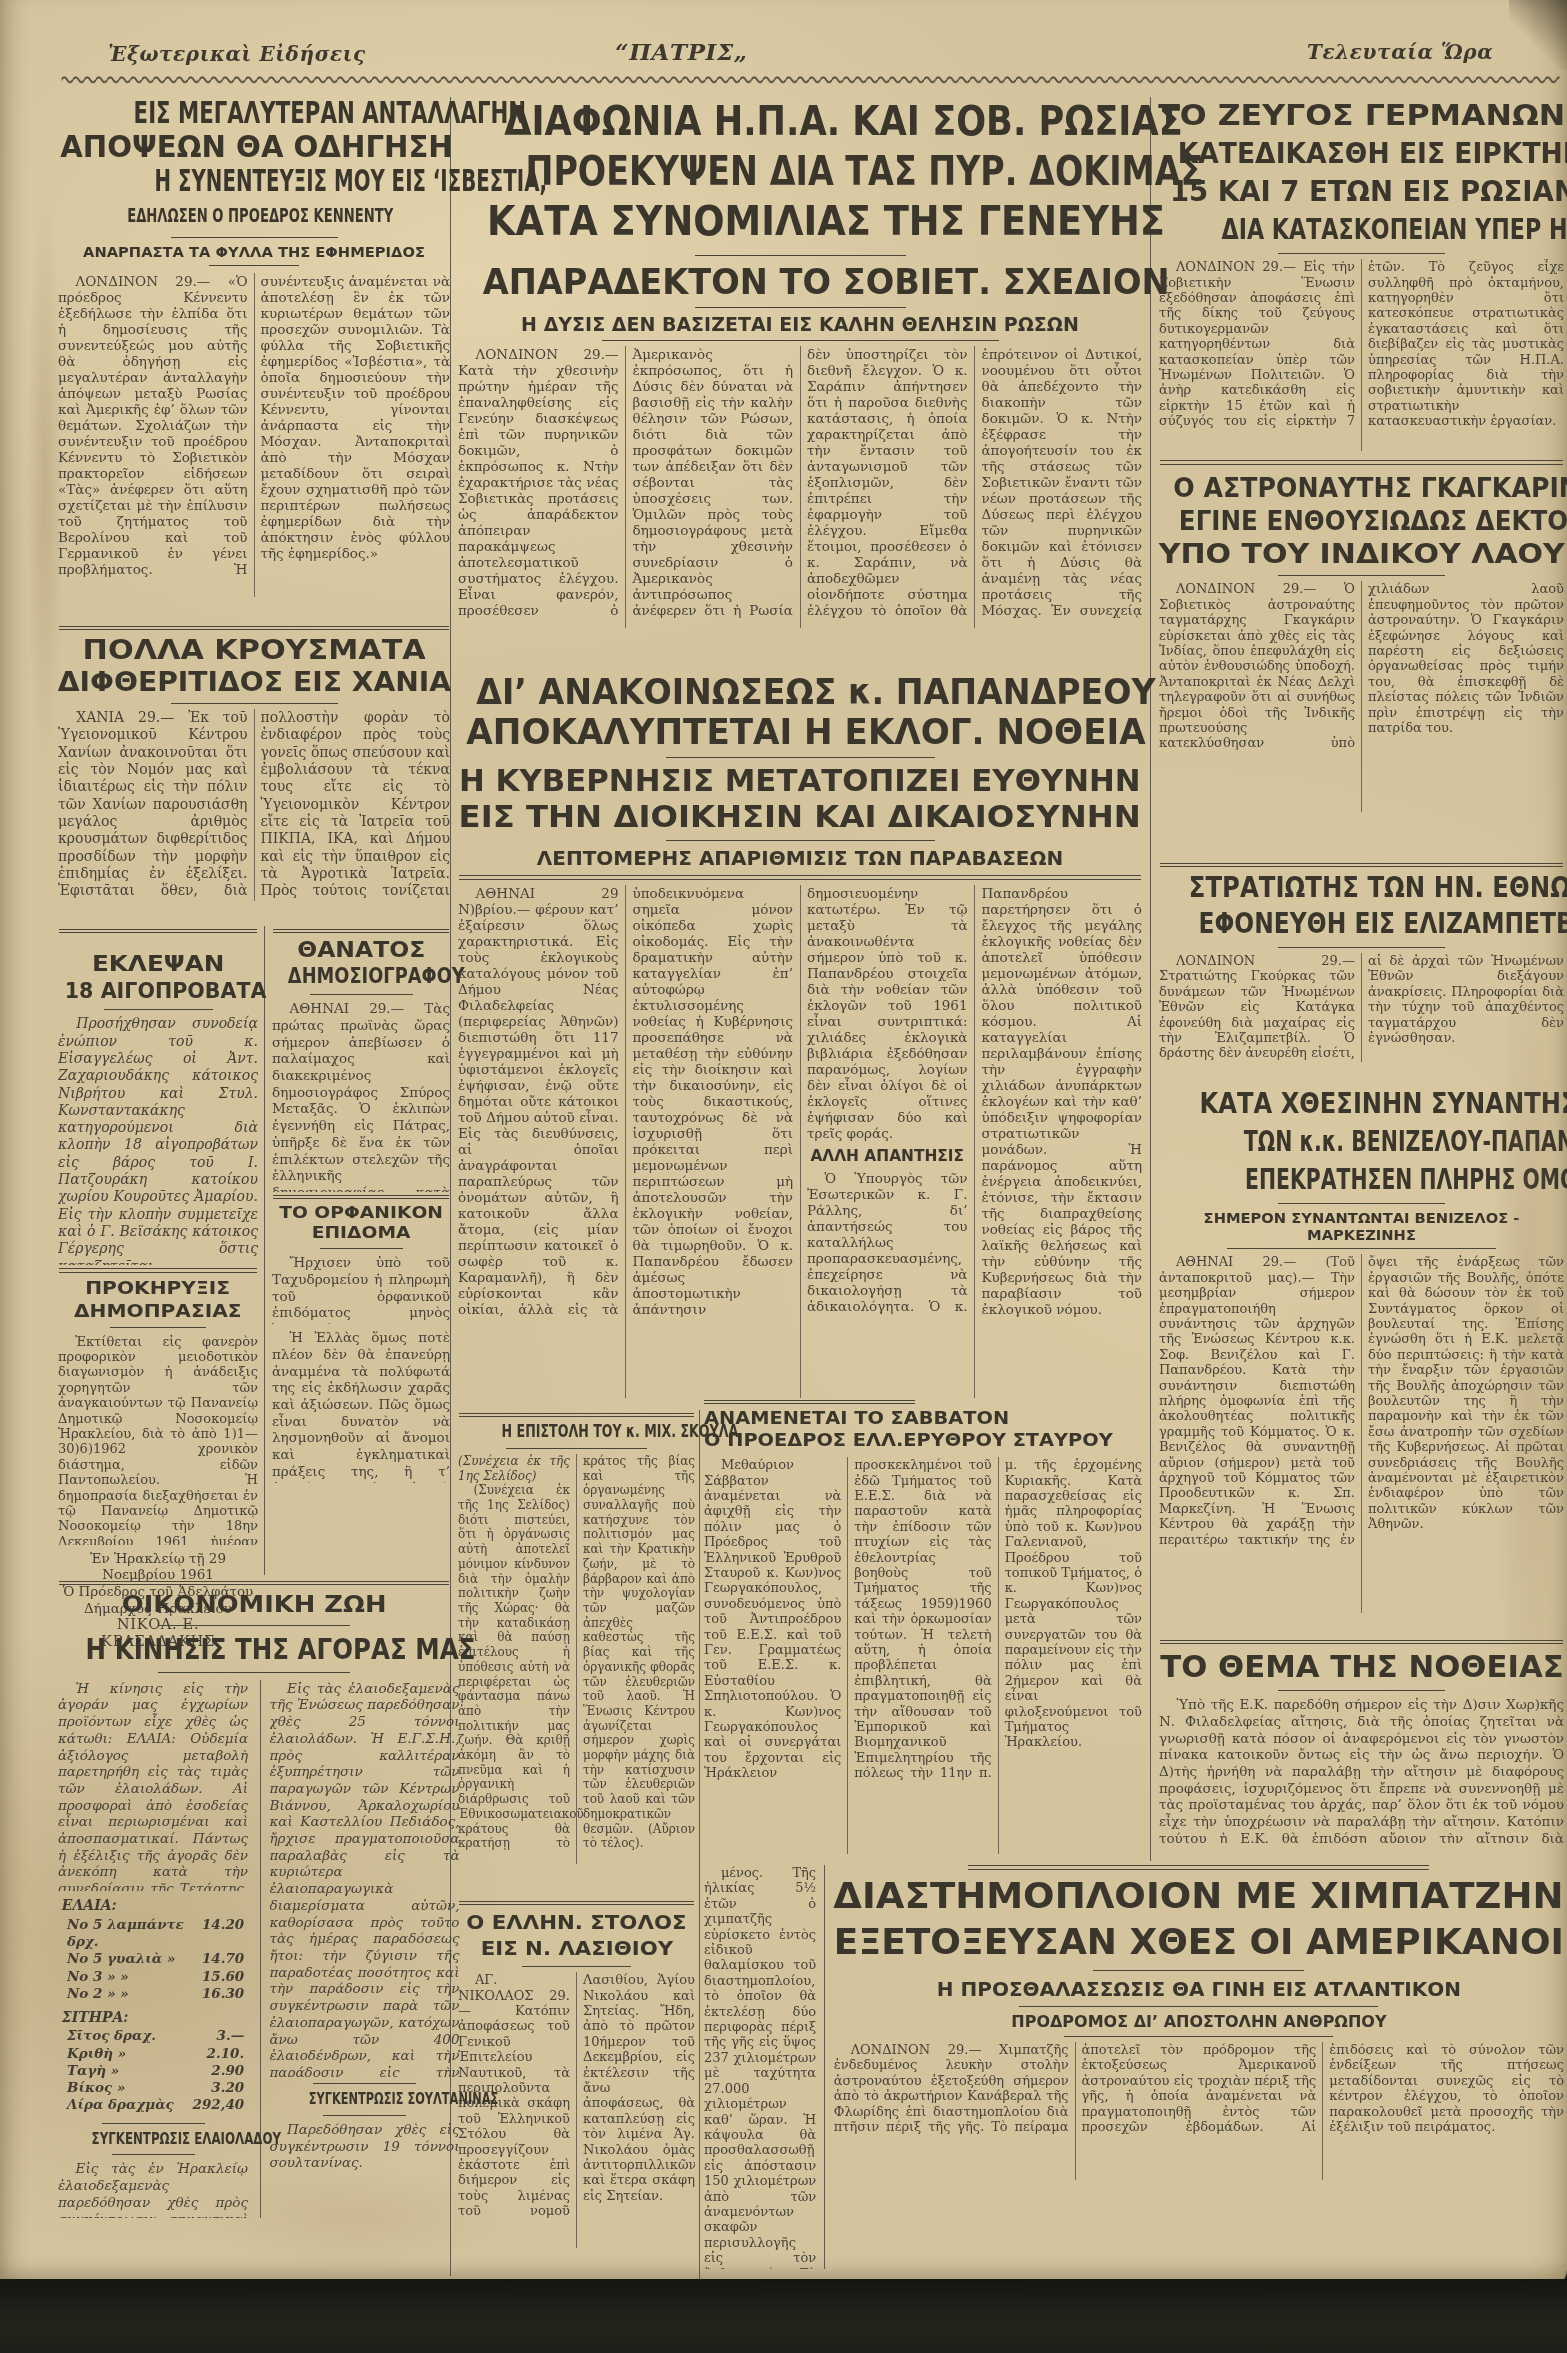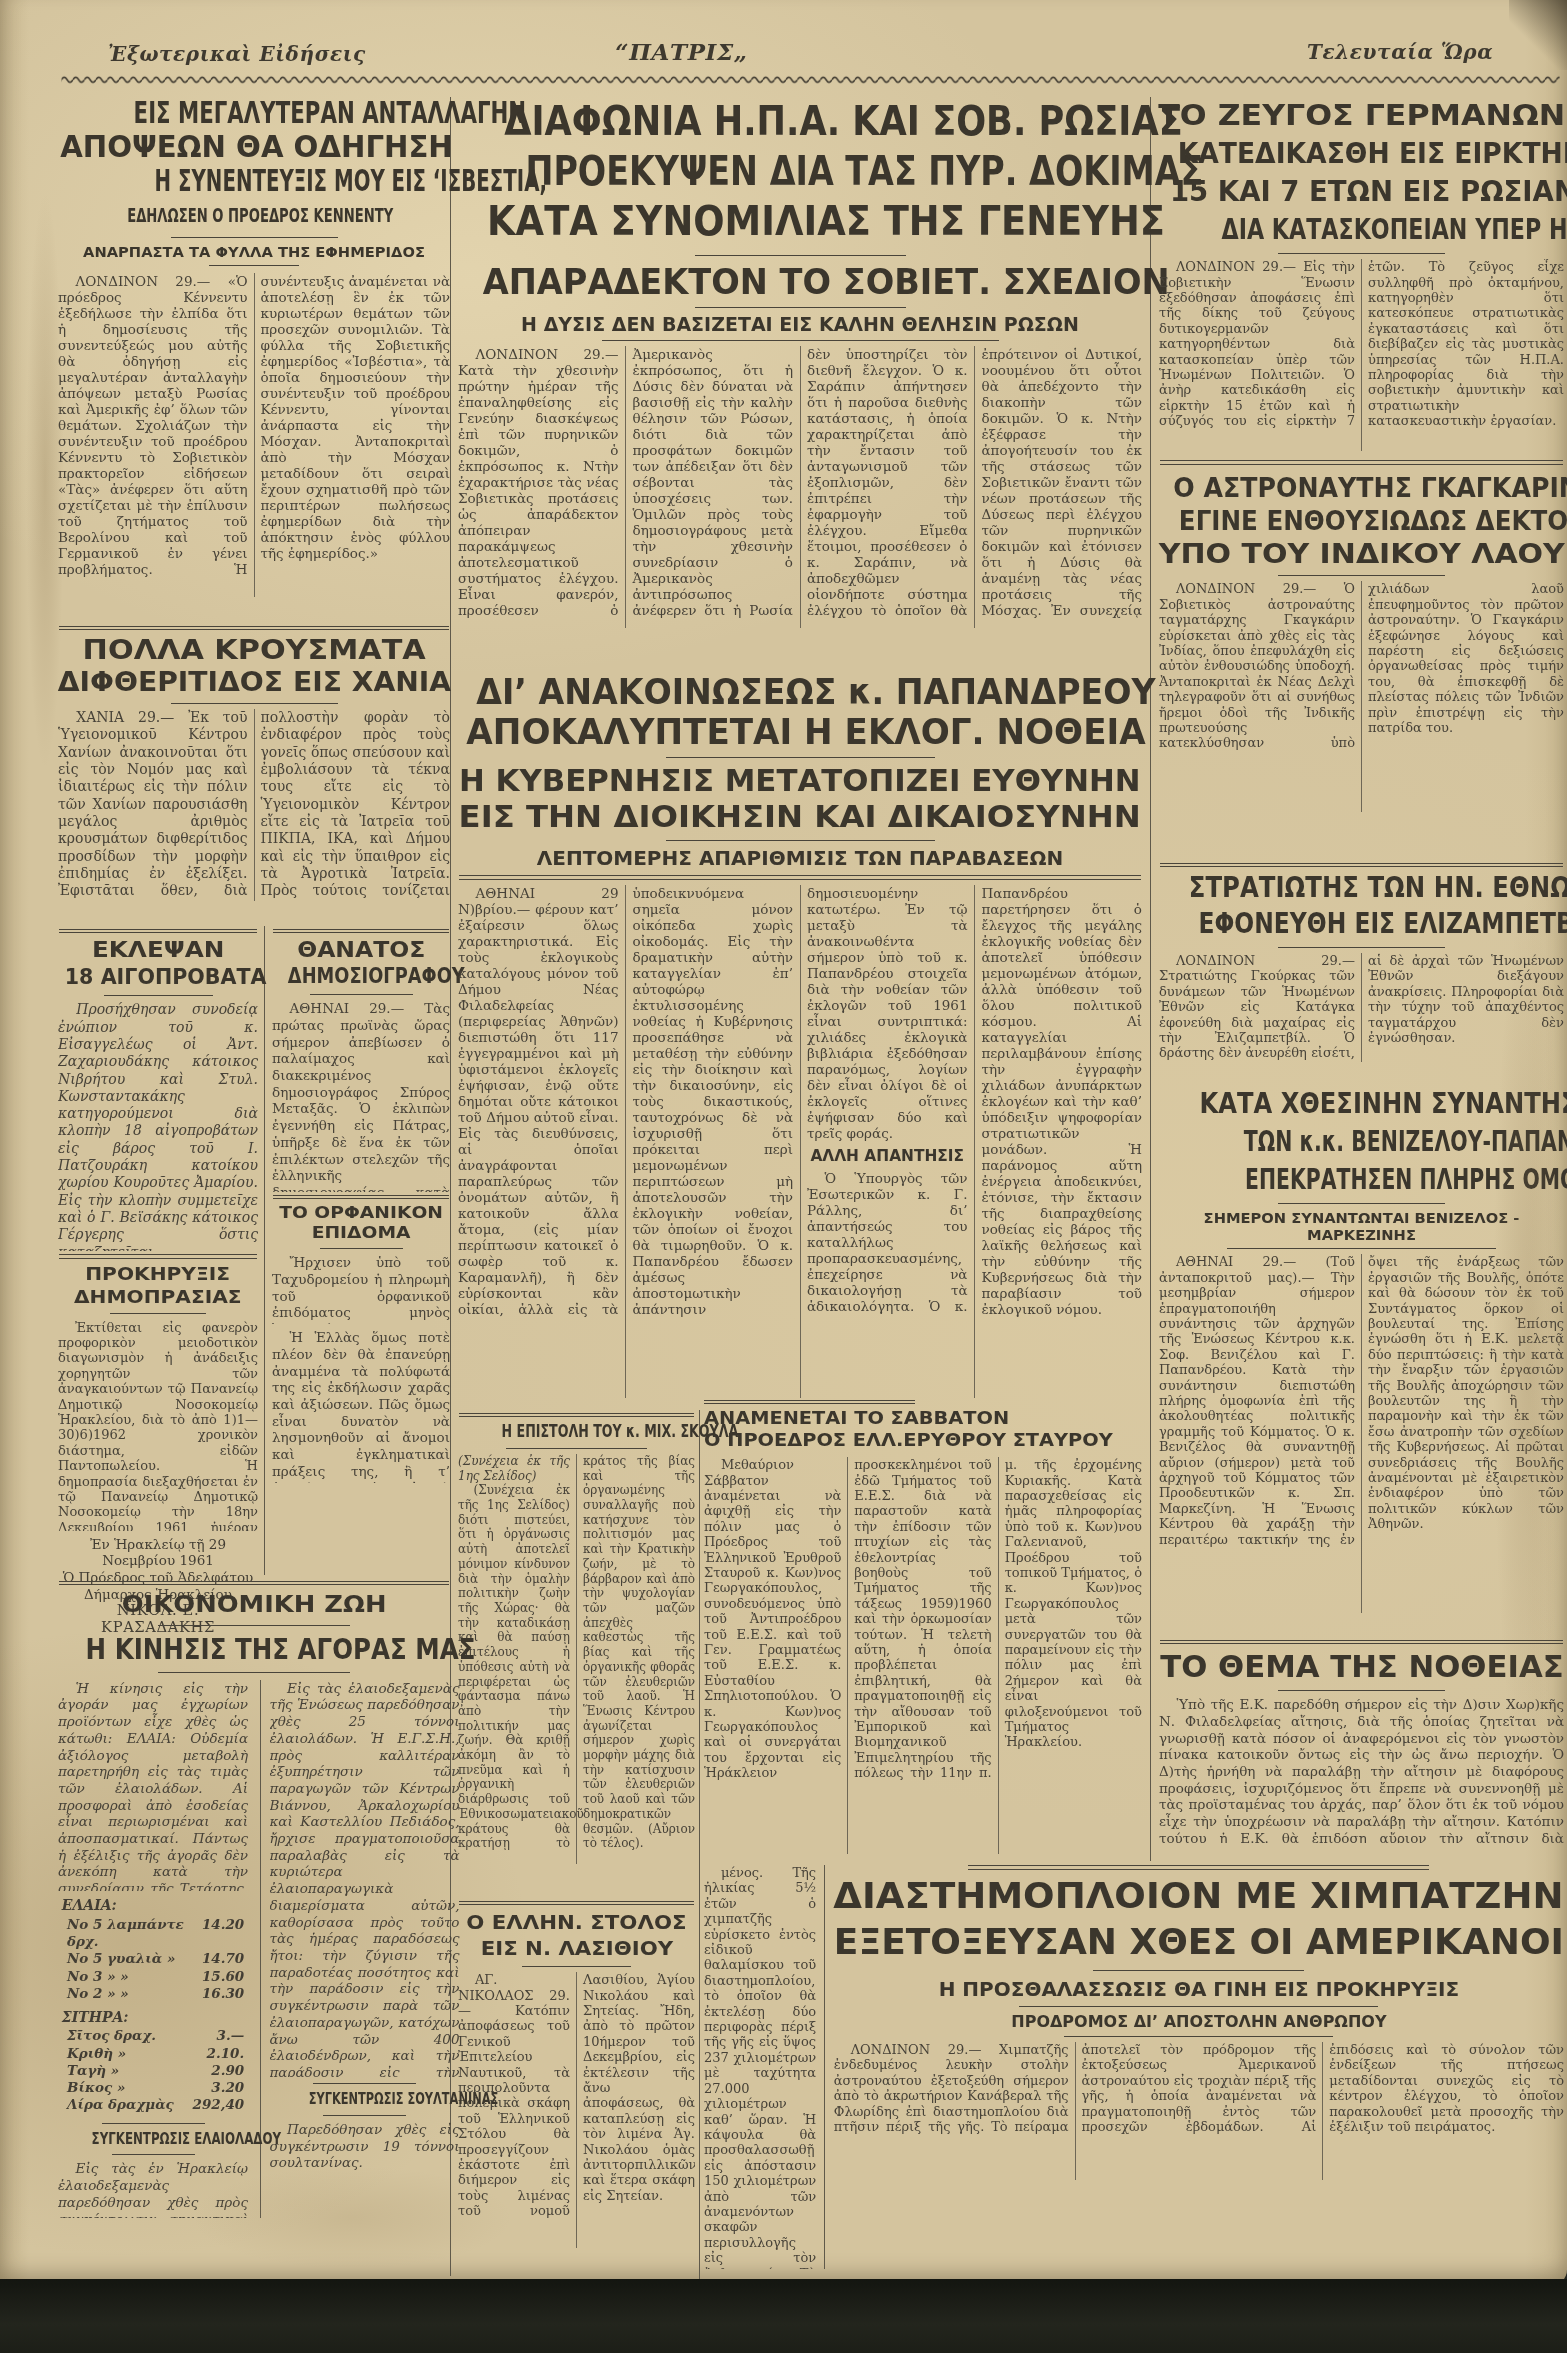--- a/index.html
+++ b/index.html
@@ -126,21 +126,21 @@
     <h2 class="hl" style="font-size:27px;line-height:32px;margin-top:3.8px;"><span class="fitline" style="transform: scaleX(1.12);">ΠΟΛΛΑ ΚΡΟΥΣΜΑΤΑ</span></h2>
     <h2 class="hl" style="font-size:27px;line-height:32px;"><span class="fitline" style="transform: scaleX(1.044);">ΔΙΦΘΕΡΙΤΙΔΟΣ ΕΙΣ ΧΑΝΙΑ</span></h2>
     <div class="rshort"></div>
     <div class="body cols2" style="height:192px;font-size:14px;line-height:17.3px;">
       <p>ΧΑΝΙΑ 29.— Ἐκ τοῦ Ὑγειονομικοῦ Κέντρου Χανίων ἀνακοινοῦται ὅτι εἰς τὸν Νομόν μας καὶ ἰδιαιτέρως εἰς τὴν πόλιν τῶν Χανίων παρουσιάσθη μεγάλος ἀριθμὸς κρουσμάτων διφθερίτιδος προσδίδων τὴν μορφὴν ἐπιδημίας ἐν ἐξελίξει. Ἐφιστᾶται ὅθεν, διὰ πολλοστὴν φορὰν τὸ ἐνδιαφέρον πρὸς τοὺς γονεῖς ὅπως σπεύσουν καὶ ἐμβολιάσουν τὰ τέκνα τους εἴτε εἰς τὸ Ὑγειονομικὸν Κέντρον εἴτε εἰς τὰ Ἰατρεῖα τοῦ ΠΙΚΠΑ, ΙΚΑ, καὶ Δήμου καὶ εἰς τὴν ὕπαιθρον εἰς τὰ Ἀγροτικὰ Ἰατρεῖα. Πρὸς τούτοις τονίζεται ὅτι τὰ παιδιά, ἰδίως τῆς προσχολικῆς ἡλικίας, δὲν πρέπει νὰ συχνάζουν εἰς χώρους συγκεντρώσεως πολλῶν ἀτόμων, ὡς Καφενείων, Κινηματοθεάτρων, κλπ., μέχρις ὅτου παρέλθῃ ἡ ἐπιδημία.</p>
     </div>
   </section>
 
   <section class="art" style="left:58px;top:926px;width:200px;">
     <div class="hsep"></div>
-    <h3 class="hl" style="font-size:22px;line-height:27px;margin-top:3px;"><span class="fitline" style="transform: scaleX(1.12);">ΕΚΛΕΨΑΝ</span></h3>
+    <h3 class="hl" style="font-size:22px;line-height:27px;margin-top:17px;"><span class="fitline" style="transform: scaleX(1.12);">ΕΚΛΕΨΑΝ</span></h3>
     <h3 class="hl" style="font-size:22px;line-height:27px;"><span class="fitline" style="transform: scaleX(0.937);">18 ΑΙΓΟΠΡΟΒΑΤΑ</span></h3>
     <div class="rshort thin" style="width:109px;"></div>
     <div class="body" style="height:250px;font-size:14px;line-height:17.3px;font-style:italic;">
       <p>Προσήχθησαν συνοδείᾳ ἐνώπιον τοῦ κ. Εἰσαγγελέως οἱ Ἀντ. Ζαχαριουδάκης κάτοικος Νιβρήτου καὶ Στυλ. Κωνσταντακάκης κατηγορούμενοι διὰ κλοπὴν 18 αἰγοπροβάτων εἰς βάρος τοῦ Ι. Πατζουράκη κατοίκου χωρίου Κουροῦτες Ἀμαρίου. Εἰς τὴν κλοπὴν συμμετεῖχε καὶ ὁ Γ. Βεϊσάκης κάτοικος Γέργερης ὅστις καταζητεῖται.</p>
     </div>
     <div class="hsep"></div>
     <h3 class="hl" style="font-size:18px;line-height:23px;margin-top:3.8px;"><span class="fitline" style="transform: scaleX(1.12);">ΠΡΟΚΗΡΥΞΙΣ</span></h3>
     <h3 class="hl" style="font-size:18px;line-height:23px;"><span class="fitline" style="transform: scaleX(1.12);">ΔΗΜΟΠΡΑΣΙΑΣ</span></h3>
     <div class="rshort thin" style="width:96px;"></div>
     <div class="body" style="height:211px;font-size:13px;line-height:15.4px;">
@@ -254,21 +254,21 @@
     <div style="width:146px;border-right:1px solid #5f594a;padding-right:7.7px;">
       <div class="body" style="height:404px;font-size:13px;line-height:15.4px;">
         <p>μένος. Τῆς ἡλικίας 5½ ἐτῶν ὁ χιμπατζῆς εὑρίσκετο ἐντὸς εἰδικοῦ θαλαμίσκου τοῦ διαστημοπλοίου, τὸ ὁποῖον θὰ ἐκτελέσῃ δύο περιφορὰς πέριξ τῆς γῆς εἰς ὕψος 237 χιλιομέτρων μὲ ταχύτητα 27.000 χιλιομέτρων καθ’ ὥραν. Ἡ κάψουλα θὰ προσθαλασσωθῇ εἰς ἀπόστασιν 150 χιλιομέτρων ἀπὸ τῶν ἀναμενόντων σκαφῶν περισυλλογῆς εἰς τὸν Ἀτλαντικόν. Τὸ πλήρωμα τῶν σκαφῶν παρακολουθεῖ τὰς ἀντιδράσεις τοῦ ζώου καθ’ ὅλην τὴν διάρκειαν τῆς πτήσεως.</p>
       </div>
     </div>
     <div style="flex:1;padding-left:9px;">
       <div class="hsep" style="width:461px;margin:0 auto 3.8px;"></div>
       <h1 class="hl" style="font-size:36px;line-height:46px;"><span class="fitline" style="transform: scaleX(1.03);">ΔΙΑΣΤΗΜΟΠΛΟΙΟΝ ΜΕ ΧΙΜΠΑΤΖΗΝ</span></h1>
       <h1 class="hl" style="font-size:36px;line-height:46px;"><span class="fitline" style="transform: scaleX(1);">ΕΞΕΤΟΞΕΥΣΑΝ ΧΘΕΣ ΟΙ ΑΜΕΡΙΚΑΝΟΙ</span></h1>
       <div class="rshort" style="width:211px;"></div>
-      <div class="kick" style="font-size:20px;">Η ΠΡΟΣΘΑΛΑΣΣΩΣΙΣ ΘΑ ΓΙΝΗ ΕΙΣ ΠΡΟΚΗΡΥΞΙΣ</div>
+      <div class="kick" style="font-size:20px;">Η ΠΡΟΣΘΑΛΑΣΣΩΣΙΣ ΘΑ ΓΙΝΗ ΕΙΣ ΑΤΛΑΝΤΙΚΟΝ</div>
       <div class="rshort thin" style="width:359px;"></div>
       <div class="kick" style="font-size:16px;margin-top:2.6px;">ΠΡΟΔΡΟΜΟΣ ΔΙ’ ΑΠΟΣΤΟΛΗΝ ΑΝΘΡΩΠΟΥ</div>
       <div class="rshort thin" style="width:269px;"></div>
       <div class="body cols3" style="height:138px;font-size:13px;line-height:15.4px;margin-top:3.8px;">
         <p>ΛΟΝΔΙΝΟΝ 29.— Χιμπατζῆς ἐνδεδυμένος λευκὴν στολὴν ἀστροναύτου ἐξετοξεύθη σήμερον ἀπὸ τὸ ἀκρωτήριον Κανάβεραλ τῆς Φλωρίδης ἐπὶ διαστημοπλοίου διὰ πτῆσιν πέριξ τῆς γῆς. Τὸ πείραμα ἀποτελεῖ τὸν πρόδρομον τῆς ἐκτοξεύσεως Ἀμερικανοῦ ἀστροναύτου εἰς τροχιὰν πέριξ τῆς γῆς, ἡ ὁποία ἀναμένεται νὰ πραγματοποιηθῇ ἐντὸς τῶν προσεχῶν ἑβδομάδων. Αἱ ἐπιδόσεις καὶ τὸ σύνολον τῶν ἐνδείξεων τῆς πτήσεως μεταδίδονται συνεχῶς εἰς τὸ κέντρον ἐλέγχου, τὸ ὁποῖον παρακολουθεῖ μετὰ προσοχῆς τὴν ἐξέλιξιν τοῦ πειράματος.</p>
       </div>
     </div>
   </section>
 
   <section class="art" style="left:58px;top:1578px;width:392px;">

